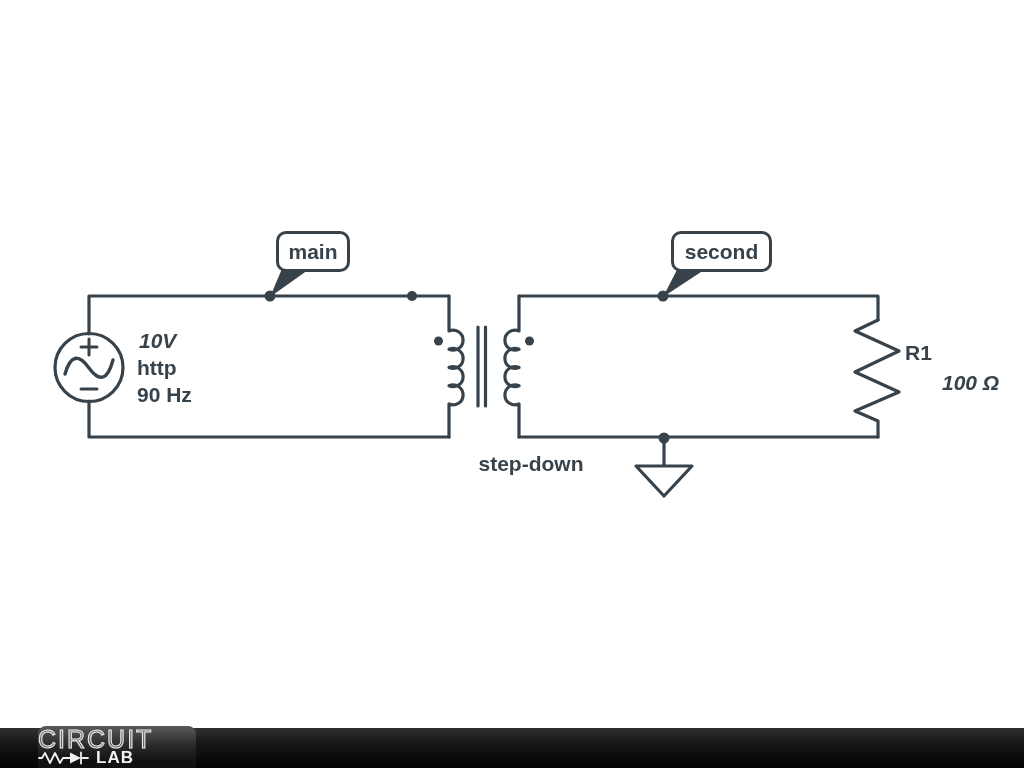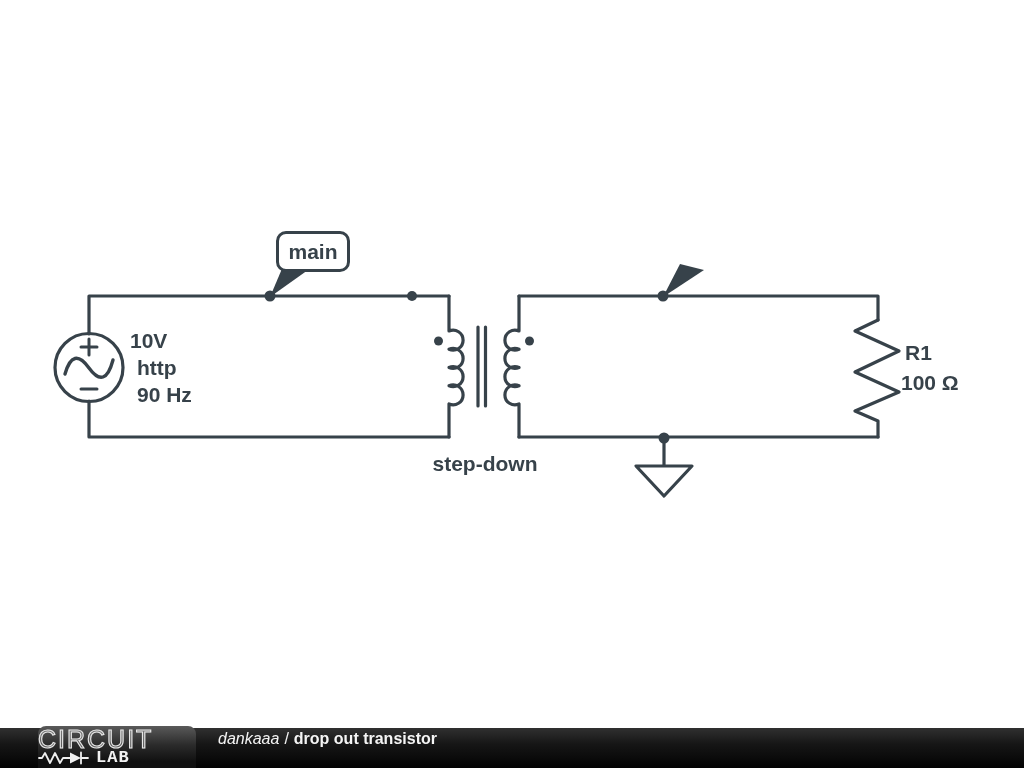--- a/index.html
+++ b/index.html
@@ -14,21 +14,21 @@
   .lbl{
     position:absolute;color:#37424a;font-weight:bold;font-size:21px;line-height:24px;
     white-space:nowrap;
   }
   .callout{
     position:absolute;box-sizing:border-box;
     border:3px solid #37424a;border-radius:10px;background:#ffffff;
     display:flex;align-items:center;justify-content:center;
     color:#37424a;font-weight:bold;font-size:21px;z-index:3;
   }
-  .center-x{transform:translateX(-50%);}
+  .center-x{transform:translateX(-50%);margin-left:46px;}
 
   
   .footer-bar{
     position:absolute;left:0;top:728px;width:1024px;height:40px;
     background:linear-gradient(180deg,#303030 0%,#161616 40%,#020202 100%);
   }
   .logo-plate{
     position:absolute;left:38px;top:726px;width:158px;height:42px;
     border-radius:8px 8px 0 0;
     background:linear-gradient(180deg,#5a5a5a 0%,#2b2b2b 45%,#101010 85%);
@@ -39,21 +39,21 @@
     margin-top:1px;
     font-size:25px;line-height:25px;letter-spacing:2px;
     color:rgba(240,240,240,0.25);
     -webkit-text-stroke:1.1px #e8e8e8;
     font-weight:normal;
   }
   .logo-bottom-row{
     display:flex;align-items:center;justify-content:center;margin-top:-2px;height:16px;
   }
   .logo-bottom{
-    color:#f2f2f2;font-weight:bold;font-size:17px;letter-spacing:1px;line-height:16px;font-family:Liberation Mono, monospace;
+    color:#f2f2f2;font-weight:bold;font-size:17px;letter-spacing:1px;line-height:16px;
   }
   .footer-text{
     position:absolute;left:218px;top:729px;color:#f5f5f5;font-size:16px;line-height:19px;z-index:2;
   }
   .footer-line1 .author{font-style:italic;}
   .footer-line1 .sep{padding:0 5px;}
   .footer-line1 .title{font-weight:bold;}
   .footer-line2{font-weight:normal;}
 </style>
 </head>
@@ -94,44 +94,44 @@
       <circle cx="664" cy="438" r="5.5" fill="#37424a" stroke="none"></circle>
 
       <polygon fill="#37424a" stroke="none" points="284,264 308,270 270,297"></polygon>
       <polygon fill="#37424a" stroke="none" points="680,264 704,270 663,297"></polygon>
     </g>
   </svg>
 
   <div class="callout" style="left:276px;top:231px;width:74px;height:41px;">
     <span>main</span>
   </div>
+  <div class="callout" style="left:671px;top:231px;width:101px;height:41px;">
+    <span>second</span>
+  </div>
 
-  <div class="lbl" style="left:130px;top:329px;">10V</div>
+  <div class="lbl" style="left:139px;top:329px;font-style:italic;">10V</div>
   <div class="lbl" style="left:137px;top:356px;">http</div>
   <div class="lbl" style="left:137px;top:383px;">90 Hz</div>
 
   <div class="lbl center-x" style="left:485px;top:452px;">step-down</div>
 
   <div class="lbl" style="left:905px;top:341px;">R1</div>
-  <div class="lbl" style="left:901px;top:371px;">100 Ω</div>
+  <div class="lbl" style="left:942px;top:371px;font-style:italic;">100 Ω</div>
 </div>
 
 <div class="footer-bar"></div>
 
 <div class="logo-plate">
   <div class="logo-top">CIRCUIT</div>
   <div class="logo-bottom-row">
     <svg width="58" height="16" viewBox="0 0 58 16">
       <g stroke="#f0f0f0" stroke-width="1.8" fill="none" stroke-linecap="round" stroke-linejoin="round">
         <path d="M1,8 h3 l3,-5 5,10 5,-10 5,10 3,-5 h7"></path>
         <polygon points="32,2.5 32,13.5 43,8" fill="#f0f0f0" stroke="none"></polygon>
         <path d="M43,2.5 V13.5 M43,8 H50"></path>
       </g>
     </svg>
     <span class="logo-bottom">LAB</span>
   </div>
 </div>
 
 <div class="footer-text">
-  <div class="footer-line1">
-    <span class="author">dankaaa</span><span class="sep">/</span><span class="title">drop out transistor</span>
-  </div>
 </div>
 
 </body></html>

